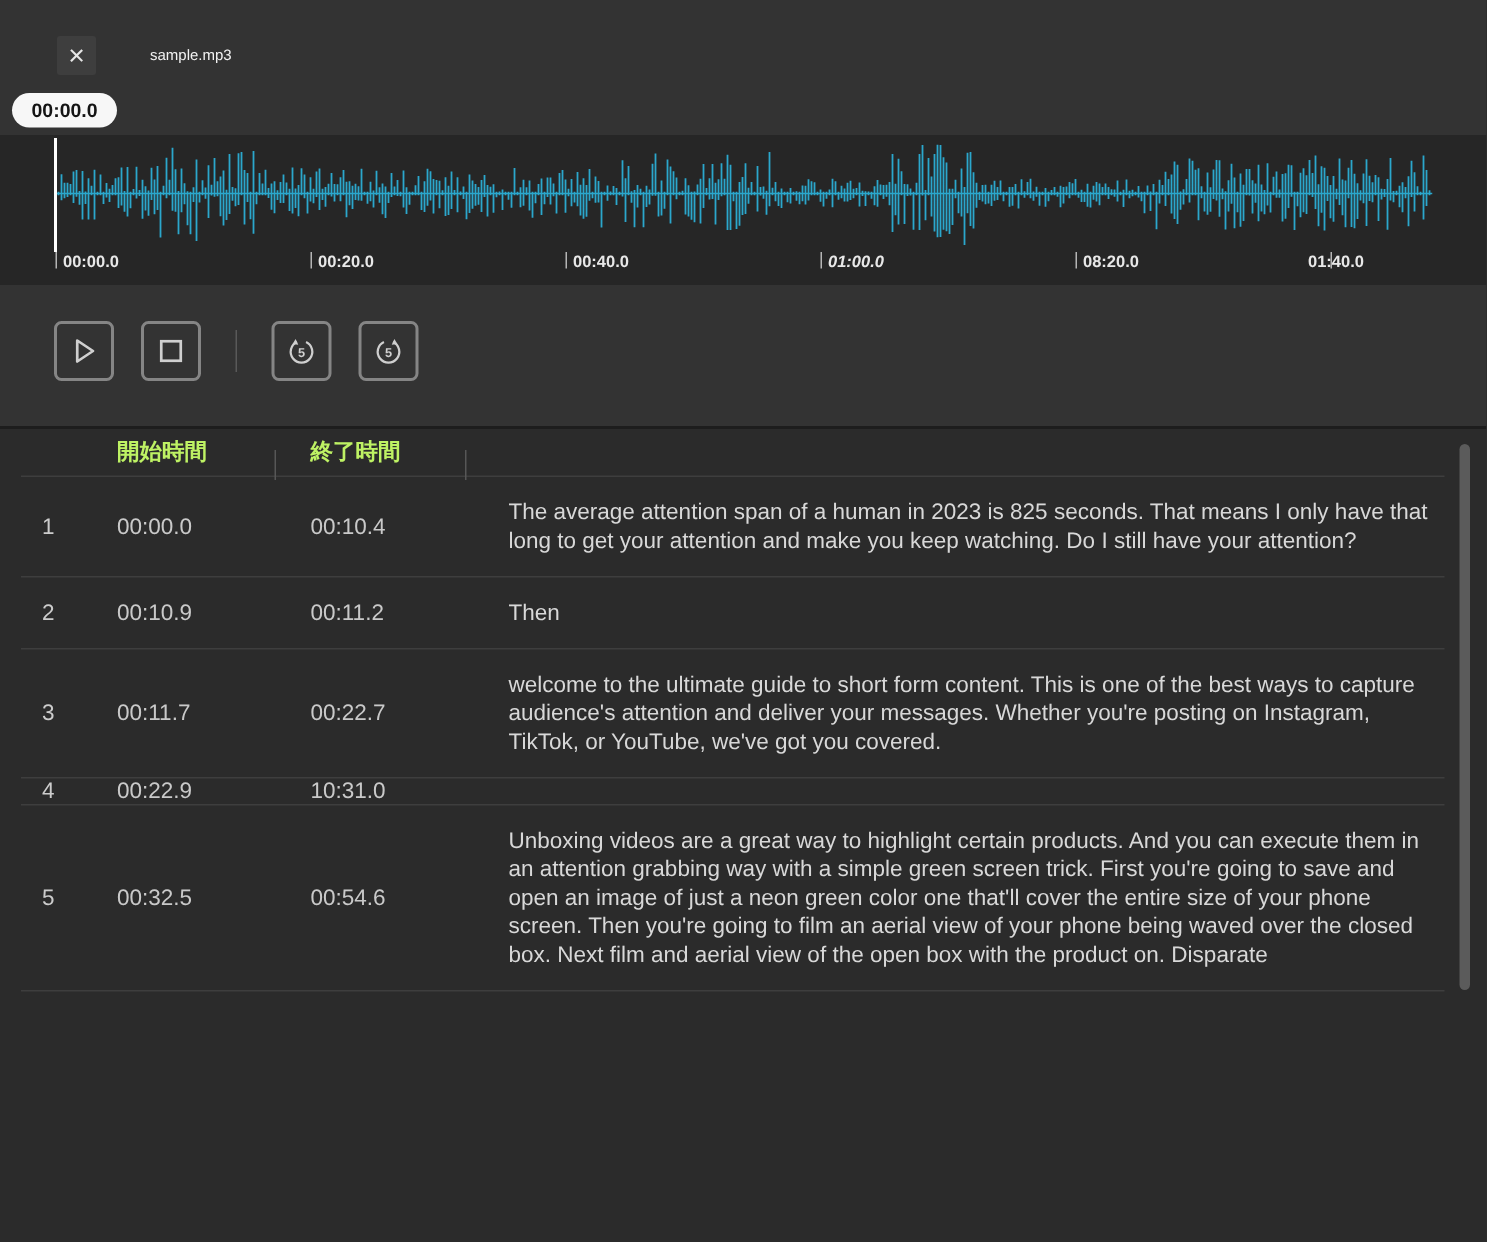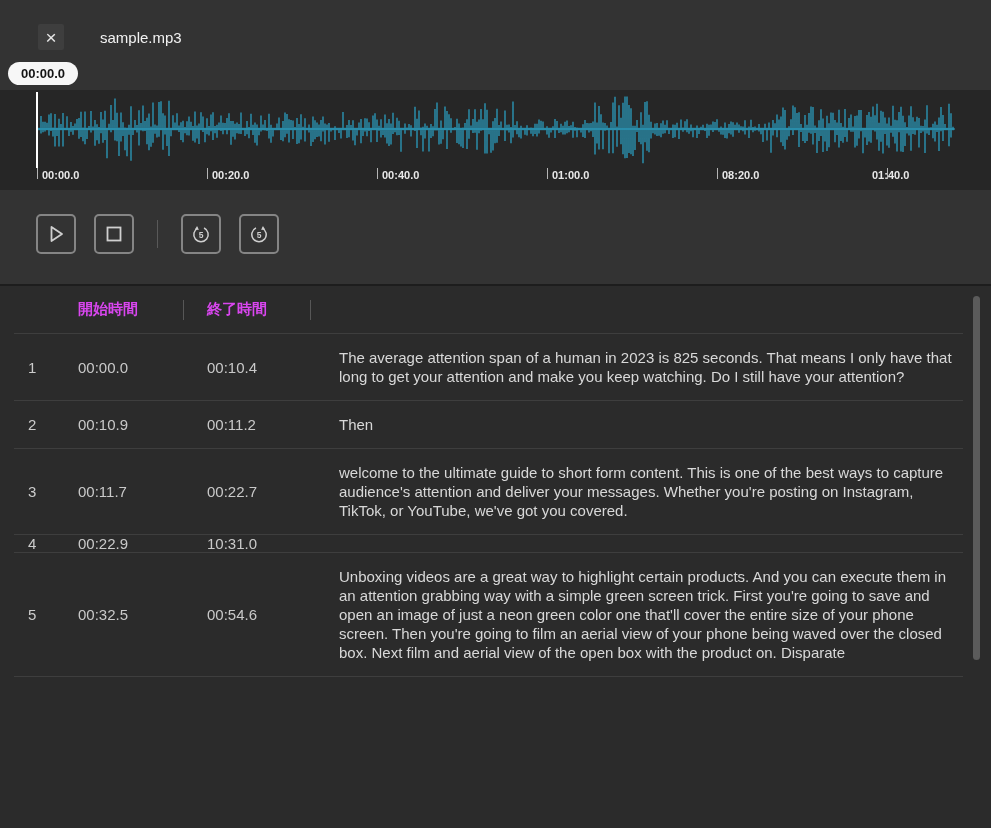--- a/index.html
+++ b/index.html
@@ -3,21 +3,21 @@
 <meta charset="utf-8">
 <style>
   *{box-sizing:border-box;margin:0;padding:0}
   html,body{width:991px;height:828px;overflow:hidden}
   body{background:#333;font-family:"Liberation Sans",sans-serif}
   .app{position:relative;width:991px;height:828px;background:#333333;overflow:hidden}
 
   .titlebar{position:absolute;top:24px;left:38px;height:26px;display:flex;align-items:center}
   .close-btn{width:26px;height:26px;background:#3e3e3e;border:none;border-radius:2px;color:#e6e6e6;
     font-size:19px;line-height:1;cursor:pointer;display:flex;align-items:center;justify-content:center}
-  .filename{margin-left:36px;font-size:15px;color:#f2f2f2}
+  .filename{margin-left:36px;font-size:10px;color:#f2f2f2}
 
   .time-tooltip{position:absolute;top:62px;left:8px;background:#f7f7f7;color:#141414;font-size:13px;
     font-weight:bold;padding:4px 13px;border-radius:13px;z-index:5}
 
   .wave-area{position:absolute;top:90px;left:0;width:991px;height:100px;background:#262626}
   .waveform{position:absolute;top:0;left:36px}
   .wave-path{fill:none;stroke-width:1.2}
   .wave-center{stroke-width:1}
   .playhead{position:absolute;top:2px;left:36px;width:2px;height:76px;background:#fff}
   .ruler{position:absolute;left:0;top:78px;width:100%;height:22px}
@@ -26,21 +26,21 @@
 
   .controls{position:absolute;top:214px;left:36px;display:flex;align-items:center;gap:18px}
   .ctrl-btn{width:40px;height:40px;background:transparent;border:2px solid #858585;border-radius:5px;
     display:flex;align-items:center;justify-content:center;cursor:pointer;padding:0}
   .ctrl-divider{width:1px;height:28px;background:#595959;margin:0 5px}
 
   .table-section{position:absolute;top:284px;left:0;width:991px;height:544px;background:#2b2b2b;
     border-top:2px solid #1d1d1d;overflow:hidden}
   .thead,.trow{display:grid;grid-template-columns:46px 123px 127px 1fr;align-items:center;
     margin:0 28px 0 14px;border-bottom:1px solid #3e3e3e;position:relative}
-  .thead{height:48px;color:#d946ef;font-weight:bold;font-size:15px}
+  .thead{height:32px;color:#bef264;font-weight:bold;font-size:15px}
   .trow{color:#d8d8d8;font-size:15px}
   .cell.idx{padding-left:14px;color:#cccccc}
   .cell.start{padding-left:18px}
   .cell.end{padding-left:24px}
   .cell.text{padding:14px 0 14px 29px;line-height:19px}
   .thead .cell.text{padding:0 0 0 29px;line-height:normal}
   .trow .cell.start,.trow .cell.end{color:#c9c9c9}
   .hsep{position:absolute;top:14px;width:1px;height:20px;background:#575757}
 
   .scrollbar{position:absolute;top:8px;right:11px;width:7px;bottom:8px}
@@ -67,21 +67,21 @@
     </svg>
     <div class="playhead" style="background: rgb(255, 255, 255);"></div>
     <div class="ruler">
         <div class="tick" style="left: 37px;"></div>
         <div class="tick-label" style="left: 42px;">00:00.0</div>
         <div class="tick" style="left: 207px;"></div>
         <div class="tick-label" style="left: 212px;">00:20.0</div>
         <div class="tick" style="left: 377px;"></div>
         <div class="tick-label" style="left: 382px;">00:40.0</div>
         <div class="tick" style="left: 547px;"></div>
-        <div class="tick-label" style="left: 552px;">01:00.0</div>
+        <div class="tick-label" style="left: 552px; font-style: italic;">01:00.0</div>
         <div class="tick" style="left: 717px;"></div>
         <div class="tick-label" style="left: 722px;">08:20.0</div>
         <div class="tick" style="left: 887px;"></div>
         <div class="tick-label" style="left: 872px; text-align: center;">01:40.0</div>
       </div>
   </div>
 
   <div class="controls">
     <button class="ctrl-btn">
       <svg width="22" height="22" viewBox="0 0 22 22">

